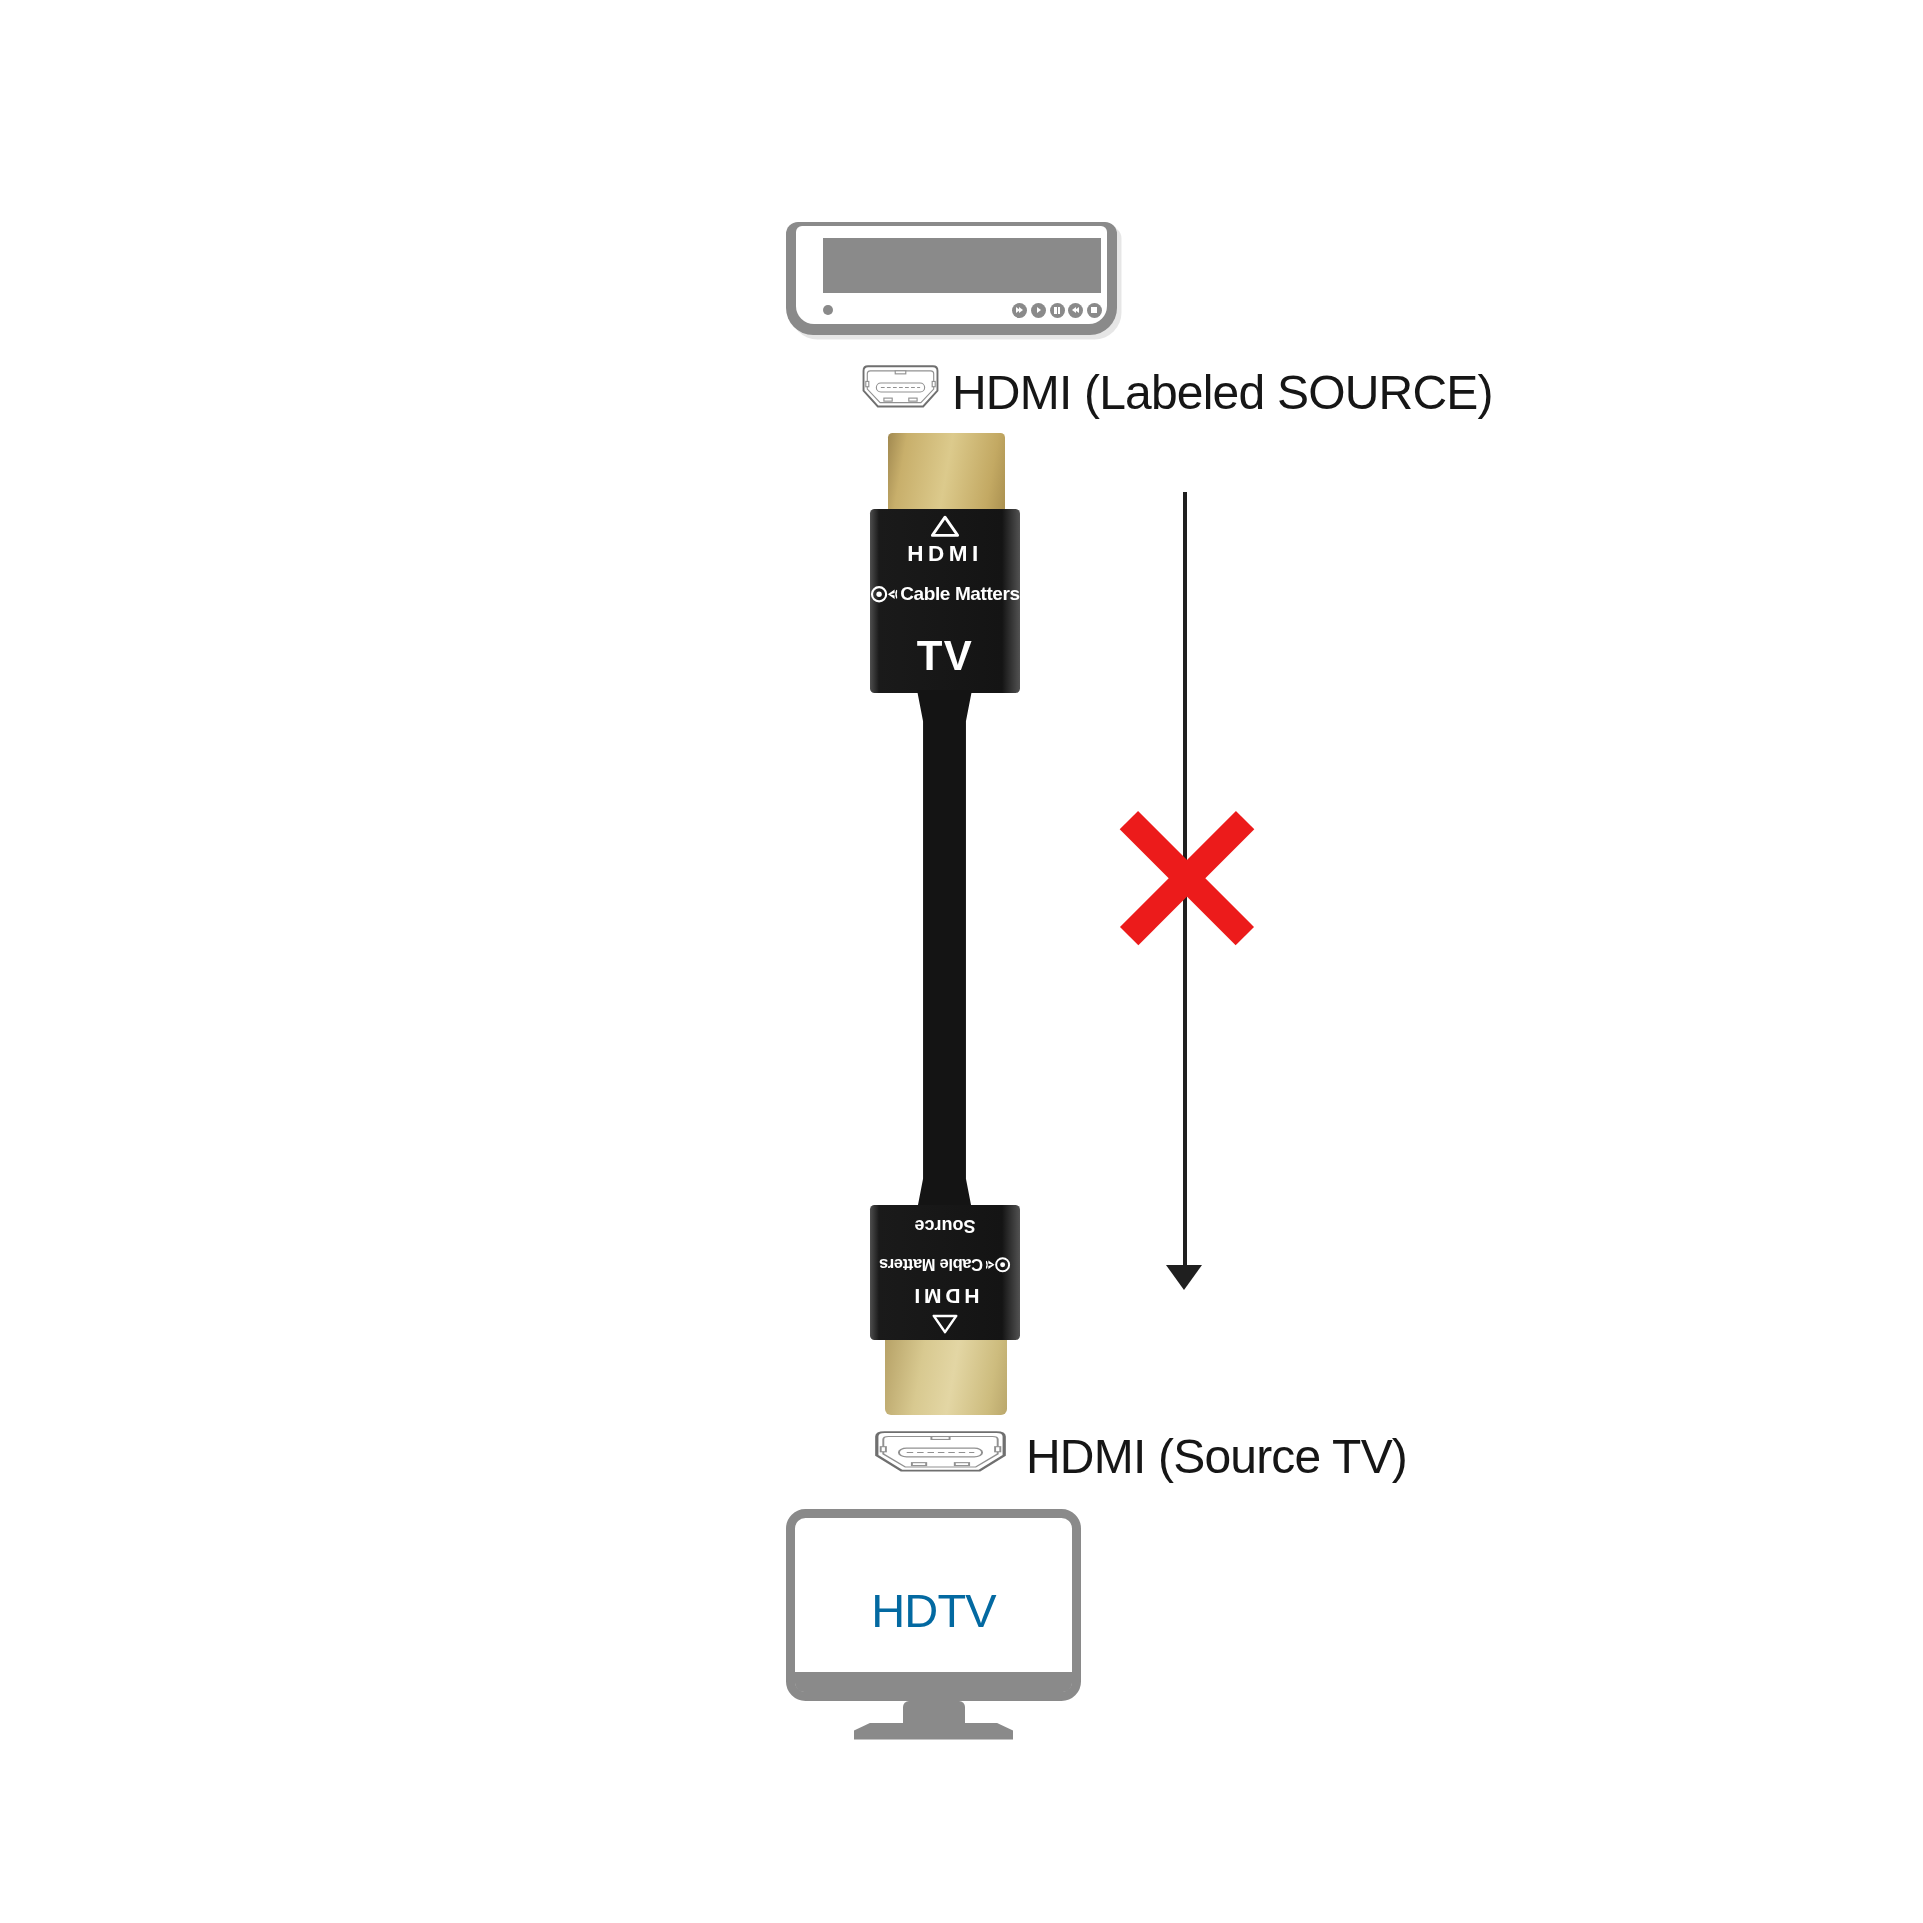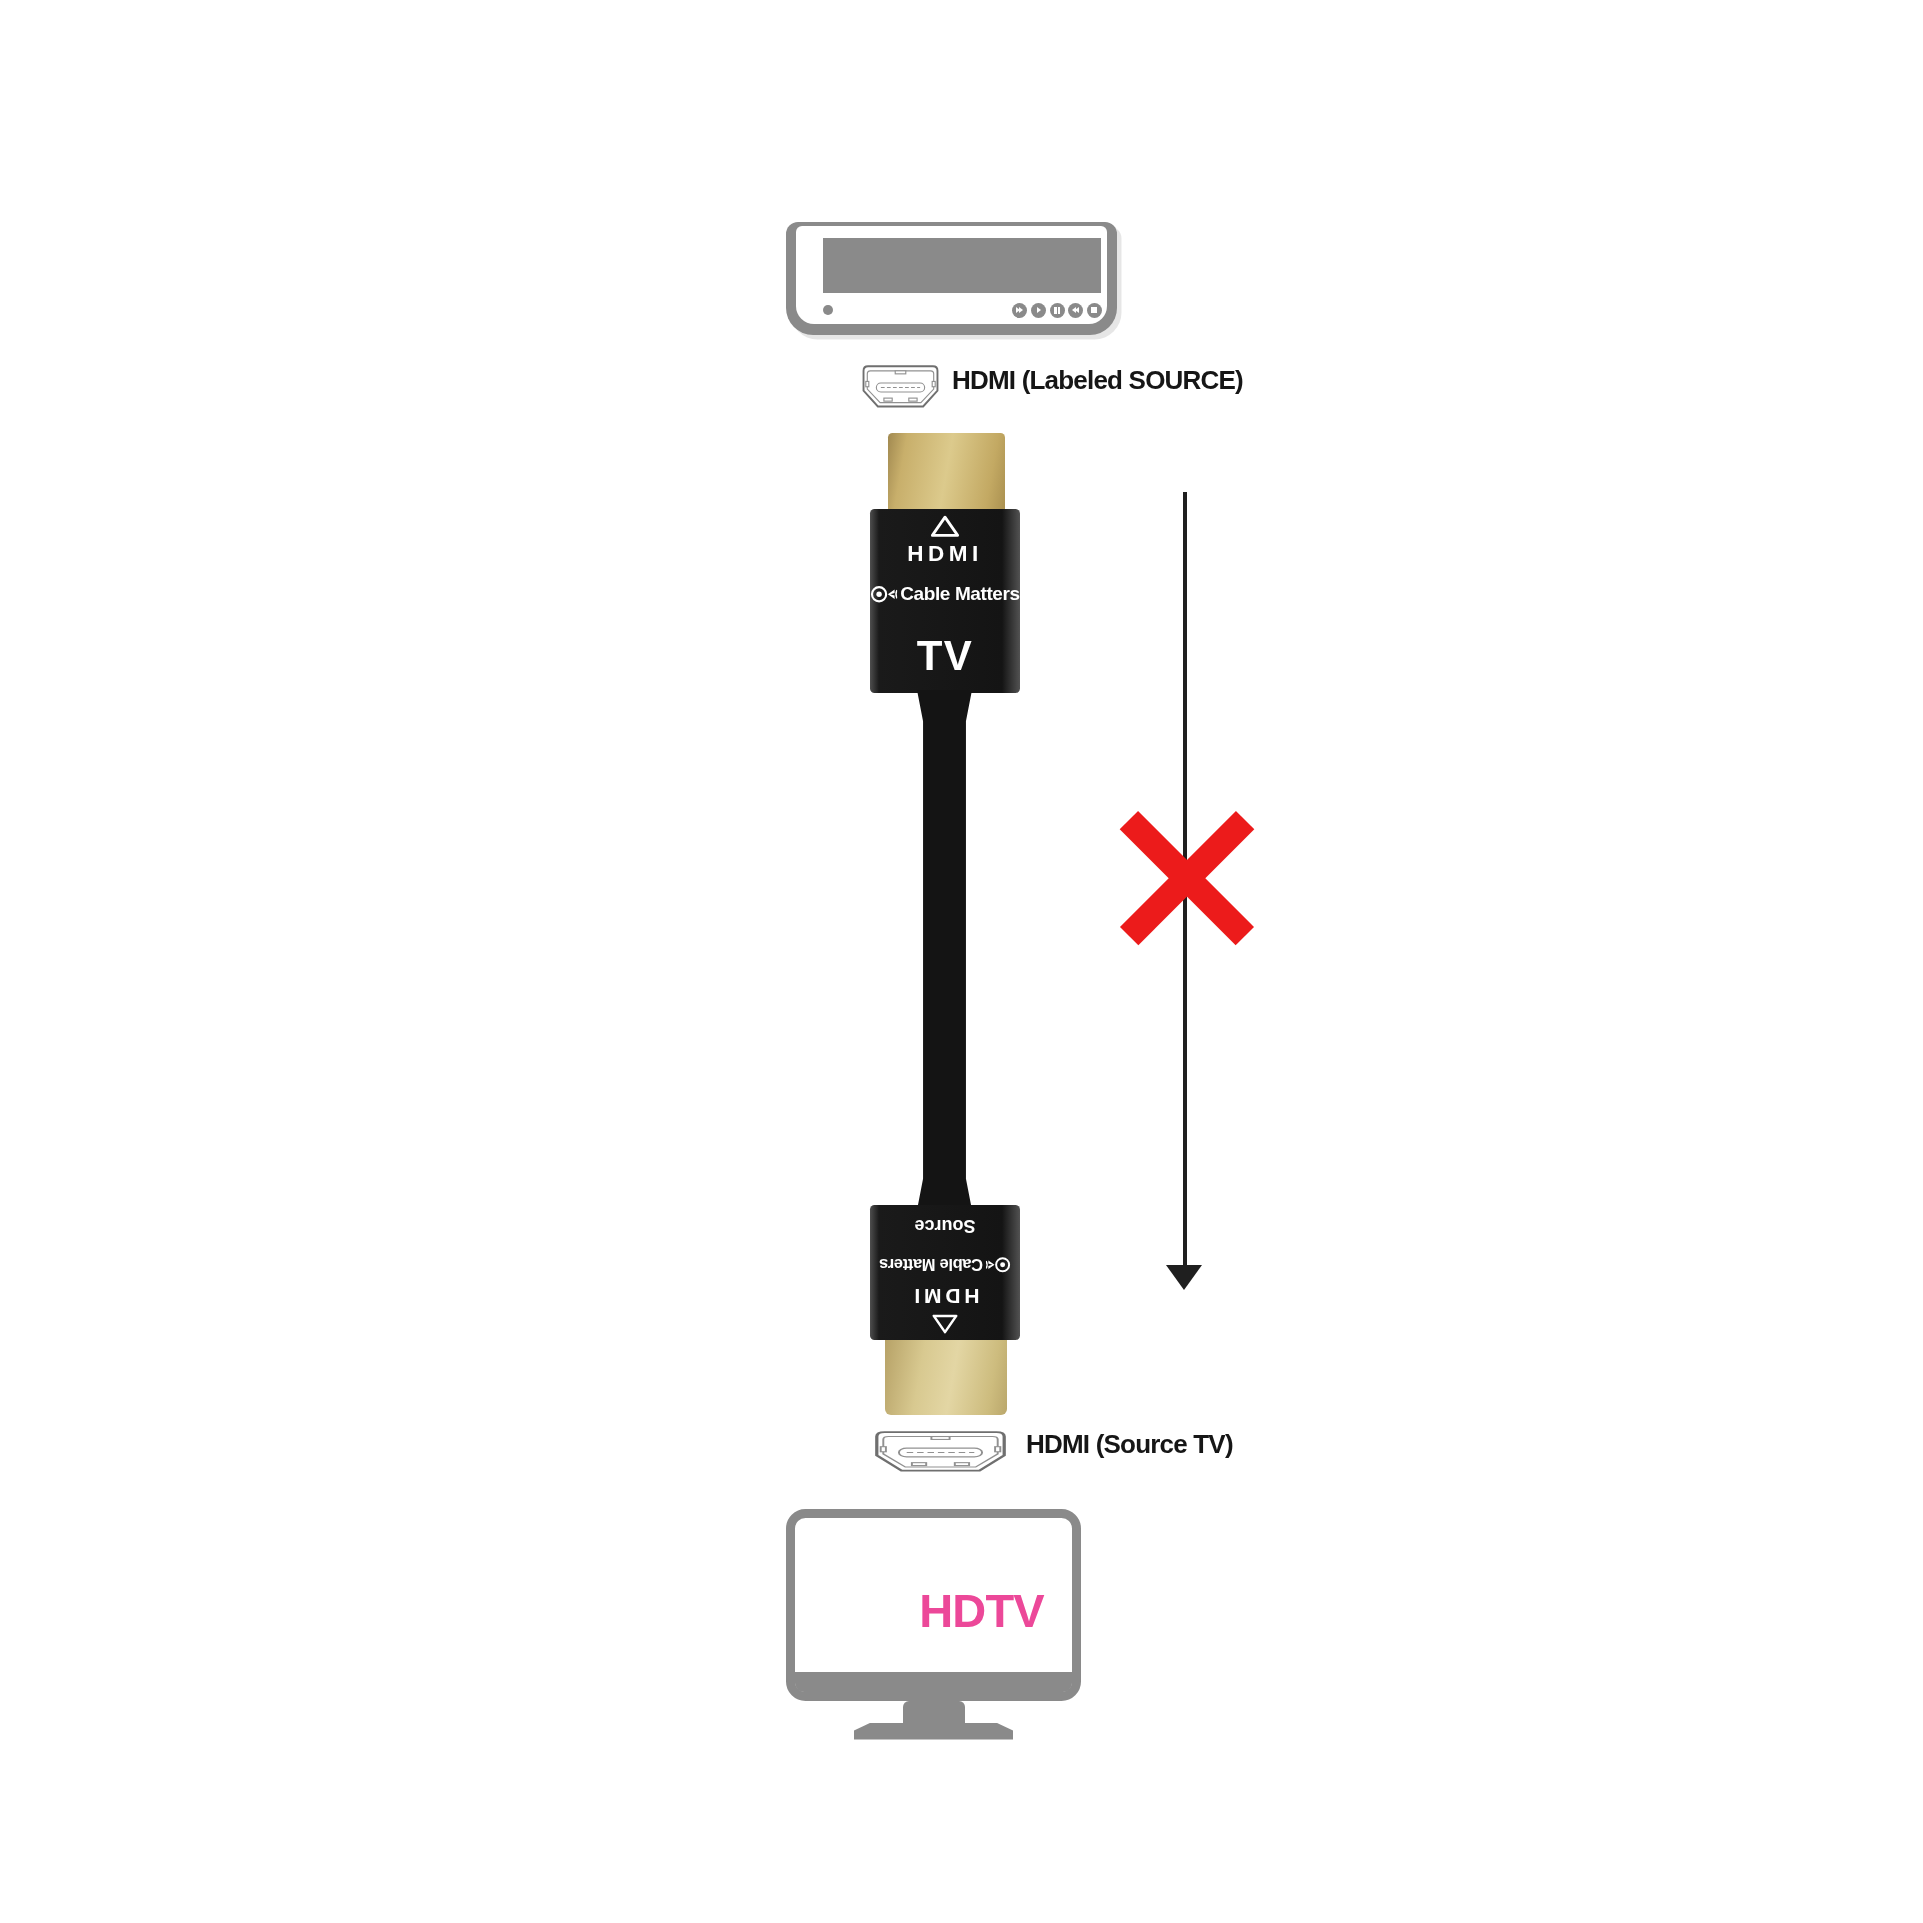--- a/index.html
+++ b/index.html
@@ -30,21 +30,21 @@
 
   
   .port{position:absolute;}
   .p-outer{fill:#ffffff;stroke:#6f6f6f;stroke-width:2.5;}
   .p-inner{fill:none;stroke:#919191;stroke-width:1.5;}
   .p-slot{fill:#ffffff;stroke:#919191;stroke-width:1.5;}
   .p-pins{stroke:#919191;stroke-width:1.5;stroke-dasharray:5 3;}
   .p-tab{fill:#ffffff;stroke:#919191;stroke-width:1.5;}
 
   
-  .port-label{position:absolute;font-size:26px;font-weight:700;color:#161616;letter-spacing:-0.8px;white-space:nowrap;}
+  .port-label{position:absolute;font-size:48px;font-weight:400;color:#161616;letter-spacing:-0.8px;white-space:nowrap;}
 
   
   .gold{position:absolute;}
   .gold-top{left:888px;top:433px;width:117px;height:77px;border-radius:4.5px 4.5px 0 0;
     background:linear-gradient(100deg,#a18950 0%,#c8af6b 15%,#dcca8c 50%,#c3a963 85%,#ab9150 100%);}
   .gold-bottom{left:885px;top:1340px;width:122px;height:75px;border-radius:0 0 6px 6px;
     background:linear-gradient(100deg,#b7a267 0%,#d8c990 30%,#e3d6a4 55%,#cdbc7e 85%,#baa76b 100%);}
   .connector{position:absolute;width:150px;border-radius:4.5px;
     background:linear-gradient(90deg,#4e4e4e 0%,#1a1a1a 6%,#141414 88%,#525252 100%);}
   .connector-top{left:870px;top:509px;height:184px;}
@@ -70,21 +70,21 @@
   .xmark{position:absolute;left:1129px;top:820px;width:116px;height:116px;}
   .xbar{position:absolute;left:50%;top:50%;width:164px;height:25.6px;background:#ec1b1b;}
   .xbar.a{transform:translate(-50%,-50%) rotate(45deg);}
   .xbar.b{transform:translate(-50%,-50%) rotate(-45deg);}
 
   
   .monitor{position:absolute;left:786px;top:1509px;width:295px;height:192px;box-sizing:border-box;
     border:9.8px solid #8a8a8a;border-radius:19.5px;background:#ffffff;}
   .monitor-bezel{position:absolute;left:0;right:0;bottom:0;height:20px;background:#8a8a8a;border-radius:0 0 9px 9px;}
   .monitor-label{position:absolute;left:50%;top:65px;transform:translateX(-50%);
-    font-size:47px;font-weight:700;color:#ec4899;letter-spacing:-0.8px;margin-left:48px;}
+    font-size:47px;font-weight:400;color:#0369a1;letter-spacing:-0.8px;}
   .stand-neck{position:absolute;left:903px;top:1701px;width:62px;height:24px;background:#8a8a8a;border-radius:6px 6px 0 0;}
   .stand-base{position:absolute;left:854px;top:1723px;width:159px;height:16.5px;background:#8a8a8a;
     clip-path:polygon(10% 0%,90% 0%,100% 45%,100% 100%,0% 100%,0% 45%);}
 </style>
 </head>
 <body>
 
 <div id="canvas">
 
 

